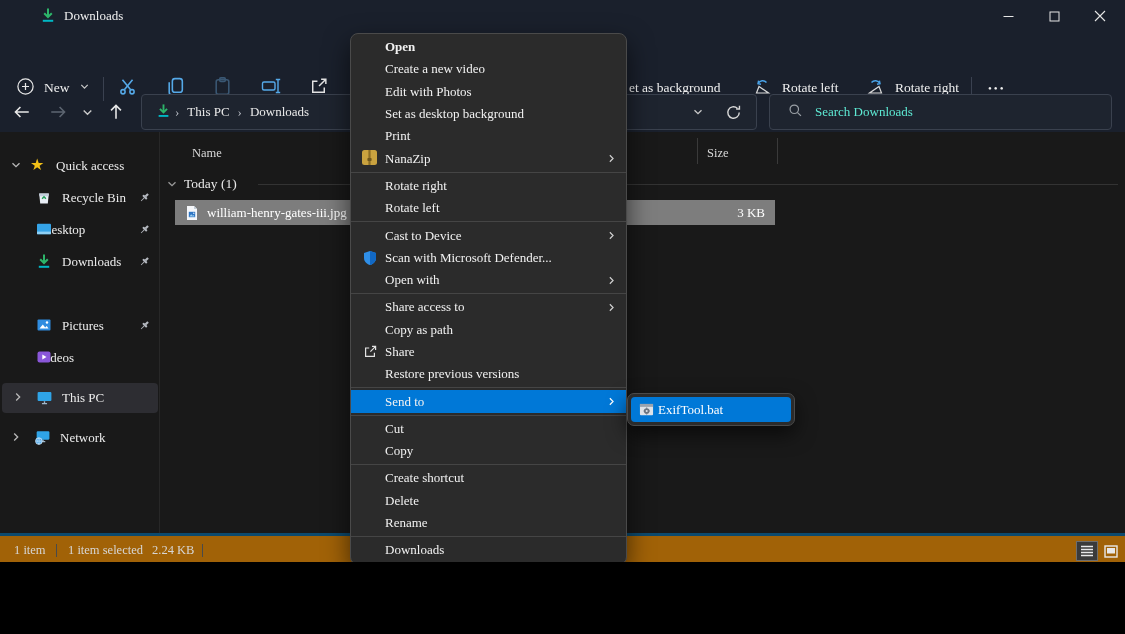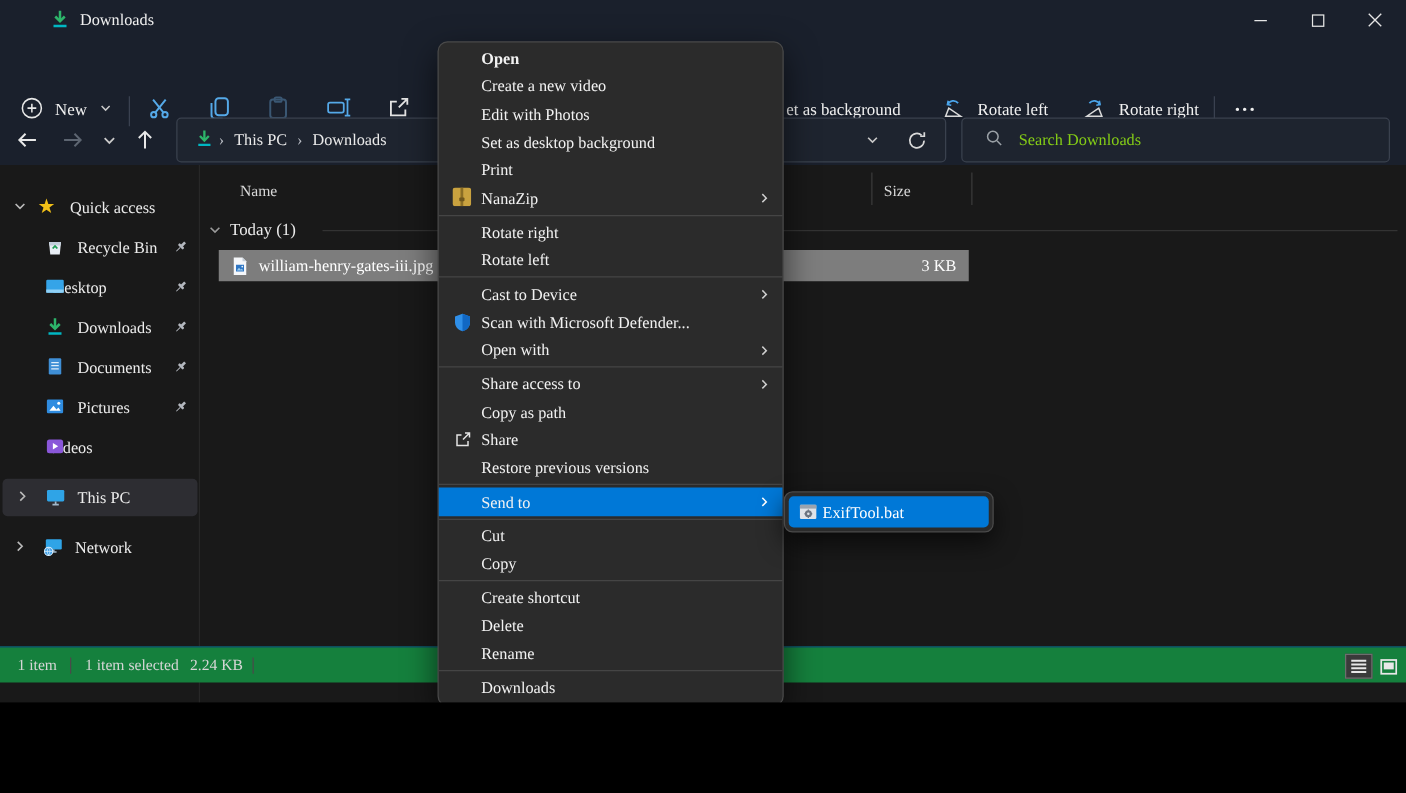--- a/index.html
+++ b/index.html
@@ -22,21 +22,21 @@
   .tsep { position:absolute; top:45px; width:1px; height:24px; background:#3a4150; }
   .dimtext { color:#f0f0f0; }
   
   .navbtn { position:absolute; top:98px; width:28px; height:28px; display:flex; align-items:center; justify-content:center; }
   .addrbox, .searchbox {
     position:absolute; top:94px; height:36px; background:#1e242f;
     border:1px solid #3a414e; border-radius:4px; display:flex; align-items:center;
   }
   .crumb { color:#eaeaea; font-size:13px; padding:0 4px; }
   .crumb-sep { color:#b8bcc4; font-size:13px; padding:0 4px; }
-  .placeholder { color:#84cc16; font-size:13px; }
+  .placeholder { color:#5eead4; font-size:13px; }
   
   .content { position:absolute; left:0; top:132px; width:1125px; height:473px; background:var(--content-bg,#191919); }
   .sidebar { position:absolute; left:0; top:0; width:160px; height:100%; border-right:1px solid #272727; }
   .sitem { position:absolute; left:0; width:160px; height:30px; display:flex; align-items:center; }
   .slabel { color:#ececec; font-size:13px; }
   .sicon { position:absolute; left:36px; top:6px; width:17px; height:17px; }
   .schev { position:absolute; left:10px; top:8px; }
   .spin  { position:absolute; left:138px; top:8px; }
   .sel-bg { background:#2d2d32; border-radius:4px; left:2px; width:156px; }
   
@@ -59,21 +59,21 @@
   
   .submenu {
     position:absolute; left:627px; top:393px; width:168px; z-index:60;
     background:var(--menu-bg,#2b2b2b); border:1px solid #4a4a4a; border-radius:7px;
     padding:3px; box-shadow:0 8px 20px rgba(0,0,0,.6);
   }
   .smi { position:relative; height:25px; display:flex; align-items:center; border-radius:4px;
          background:var(--accent-blue,#0078d7); padding-left:27px; color:#fff; font-size:13px; }
   .smi .mic { position:absolute; left:8px; top:5px; }
   
-  .statusbar { position:absolute; left:0; bottom:16px; width:1125px; height:29px; background:#15803d; border-top:1px solid #0c4a6e; }
+  .statusbar { position:absolute; left:0; bottom:0; width:1125px; height:29px; background:#a16207; border-top:3px solid #0c4a6e; }
   .stext { position:absolute; top:7px; color:#d6d6d6; font-size:12.5px; }
   .sdiv { position:absolute; top:8px; width:1px; height:13px; background:#4a4a4a; }
   .viewbtn { position:absolute; top:5px; width:22px; height:20px; display:flex; align-items:center; justify-content:center; border:1px solid transparent; }
   .viewbtn.active { background:#3a3a3a; border-color:#6e6e6e; }
 </style>
 </head>
 <body>
 
 <div class="win">
 
@@ -315,38 +315,20 @@
           <svg width="13" height="13" viewBox="0 0 16 16">
               <g transform="rotate(45 8 8)" fill="#b4b8bf">
                 <rect x="6.7" y="1.8" width="2.6" height="4.6"></rect>
                 <rect x="4.6" y="6" width="6.8" height="2.6" rx="1"></rect>
                 <rect x="7.6" y="8.6" width="0.9" height="5.4"></rect>
               </g>
             </svg>
         </span>
       </div>
 
-      <div class="sitem" style="top:147px">
-        <span class="sicon">
-          <svg width="16" height="16" viewBox="0 0 16 16">
-              <rect x="3" y="1.5" width="10" height="13" rx="1" fill="#3f8fd6"></rect>
-              <path d="M5 5h6M5 7.5h6M5 10h6" stroke="#dfeefb" stroke-width="1"></path>
-            </svg>
-        </span>
-        <span class="slabel" style="margin-left:62px">Documents</span>
-        <span class="spin">
-          <svg width="13" height="13" viewBox="0 0 16 16">
-              <g transform="rotate(45 8 8)" fill="#b4b8bf">
-                <rect x="6.7" y="1.8" width="2.6" height="4.6"></rect>
-                <rect x="4.6" y="6" width="6.8" height="2.6" rx="1"></rect>
-                <rect x="7.6" y="8.6" width="0.9" height="5.4"></rect>
-              </g>
-            </svg>
-        </span>
-      </div>
 
       <div class="sitem" style="top:179px">
         <span class="sicon">
           <svg width="16" height="16" viewBox="0 0 16 16">
               <rect x="1.5" y="2.5" width="13" height="11" rx="1" fill="#2f8ce0"></rect>
               <path d="M3.5 11.5l3.3-4 2.4 3 1.5-1.6 1.8 2.6z" fill="#fff"></path>
               <circle cx="11" cy="5.5" r="1.2" fill="#fff"></circle>
             </svg>
         </span>
         <span class="slabel" style="margin-left:62px">Pictures</span>

